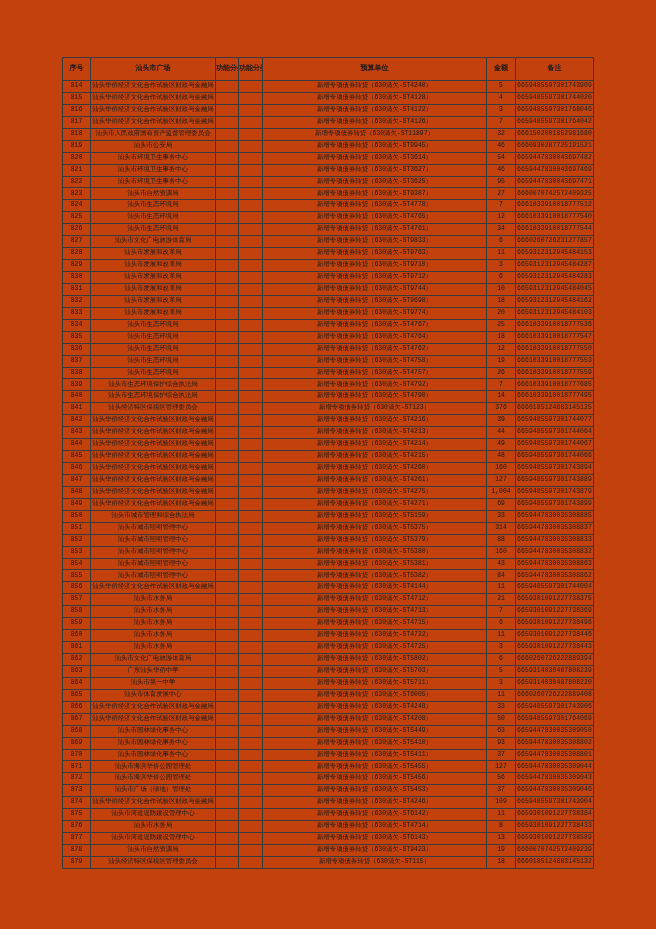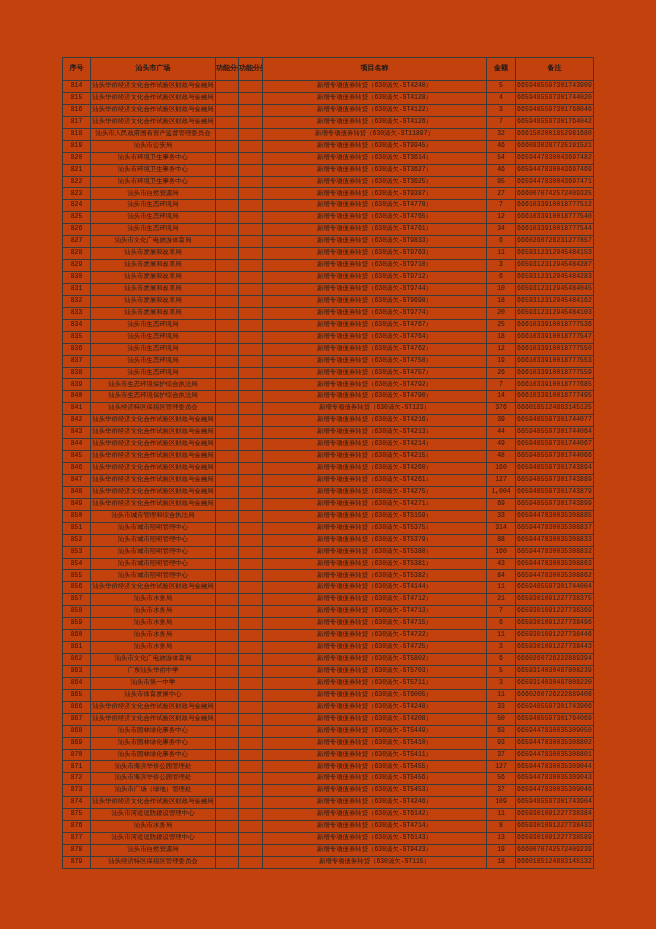--- a/index.html
+++ b/index.html
@@ -62,21 +62,21 @@
       <col class="c-proj">
         <col class="c-amt">
         <col class="c-rem">
     </colgroup>
     <thead>
       <tr>
         <th>序号</th>
         <th>汕头市广场</th>
         <th class="fcode">功能分类代码</th>
         <th>功能分类</th>
-        <th>项目名称</th>
+        <th>预算单位</th>
         <th>金额</th>
         <th>备注</th>
       </tr>
     </thead>
     <tbody>
         <tr>
           <td>814</td>
           <td class="unit">汕头华侨经济文化合作试验区财政与金融局</td>
           <td></td>
           <td></td>

